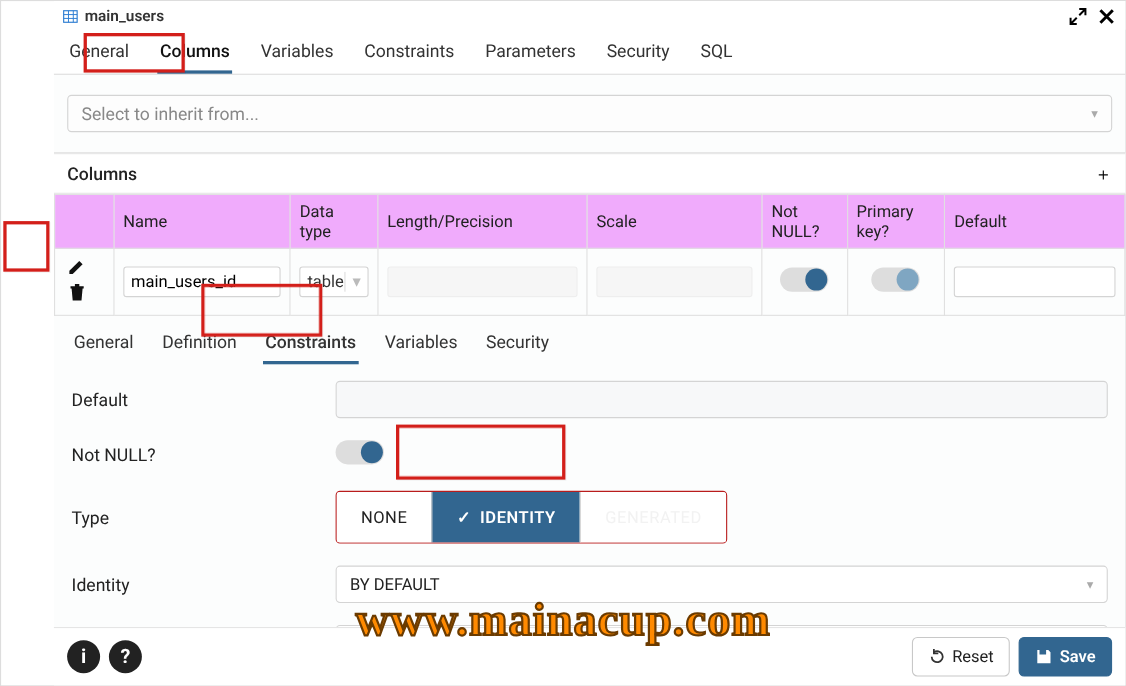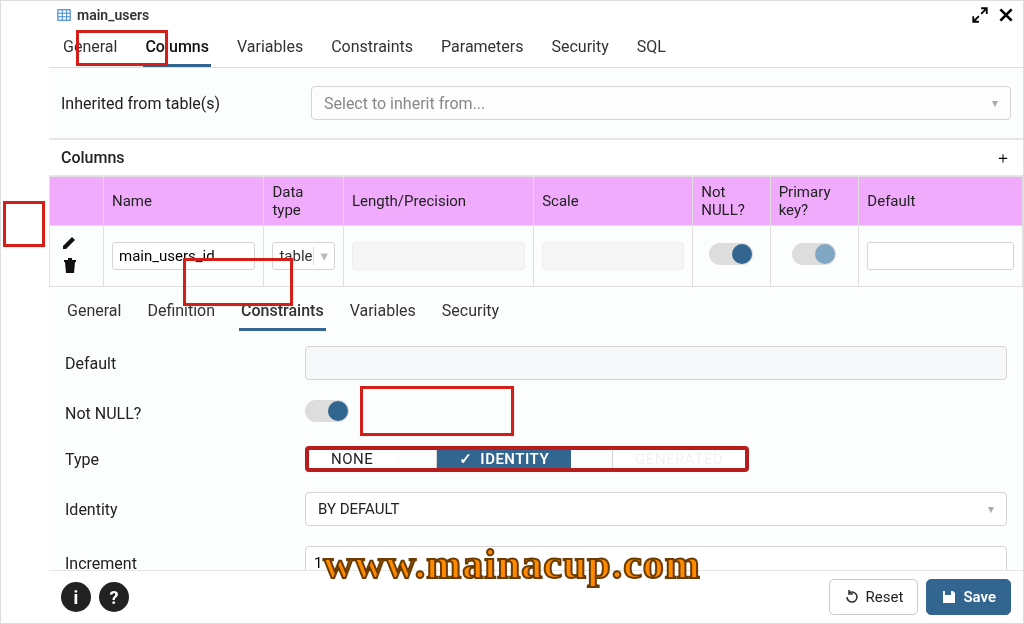--- a/index.html
+++ b/index.html
@@ -45,21 +45,21 @@
   .subtabs .stab { padding: 4px 2px 8px 2px; cursor: pointer; }
   .subtabs .stab.active { border-bottom: 3px solid #326690; font-weight: 500; }
 
   .form-area { padding: 4px 16px; }
   .form-row { display: flex; align-items: center; padding: 10px 0; }
   .form-row label { width: 240px; font-size: 16px; color: #222; }
   .form-row .field { flex: 1; }
   .form-row .field .text-input { width: 100%; height: 34px; border: 1px solid #d4d4d4; border-radius: 4px; padding: 4px 8px; font-size: 15px; background: #fff; }
   .form-row .field .text-input.light { background: #f7f8f9; }
 
-  .btn-group { display: inline-flex; border: 4px solid #b91c1c; border-radius: 4px; overflow: hidden; height: 26px; gap: 41px; }
+  .btn-group { display: inline-flex; border: 1px solid #b91c1c; border-radius: 4px; overflow: hidden; height: 48px; }
   .btn-group .seg { display: flex; align-items: center; justify-content: center; padding: 0 22px; font-size: 15px; letter-spacing: 0.5px; background: #fff; border-left: 1px solid #d4d4d4; cursor: pointer; }
   .btn-group .seg:first-child { border-left: none; }
   .btn-group .seg.active { background: #326690; color: #fff; font-weight: 600; }
   .btn-group .seg.disabled { color: #f2f2f2; }
   .btn-group .seg .check { margin-right: 8px; font-weight: bold; }
 
   .sel-full { width: 100%; display: flex; align-items: center; justify-content: space-between; padding: 0 12px; border: 1px solid #d4d4d4; border-radius: 4px; height: 34px; font-size: 15px; background: #fff; }
 
   .footer { display: flex; align-items: center; padding: 8px 12px; gap: 8px; border-top: 1px solid #e5e5e5; background: #fff; }
   .footer .spacer { flex: 1; }
@@ -104,21 +104,20 @@
     <div class="tab">Variables</div>
     <div class="tab">Constraints</div>
     <div class="tab">Parameters</div>
     <div class="tab">Security</div>
     <div class="tab">SQL</div>
   </div>
 
   <div class="content">
 
     <div class="row-inherit">
-      <label>Inherited from table(s)</label>
       <div class="select-fake">
         <span>Select to inherit from...</span>
         <span class="chevron">▾</span>
       </div>
     </div>
 
     <div class="cols-header">
       <span>Columns</span>
       <span class="plus-btn">＋</span>
     </div>

